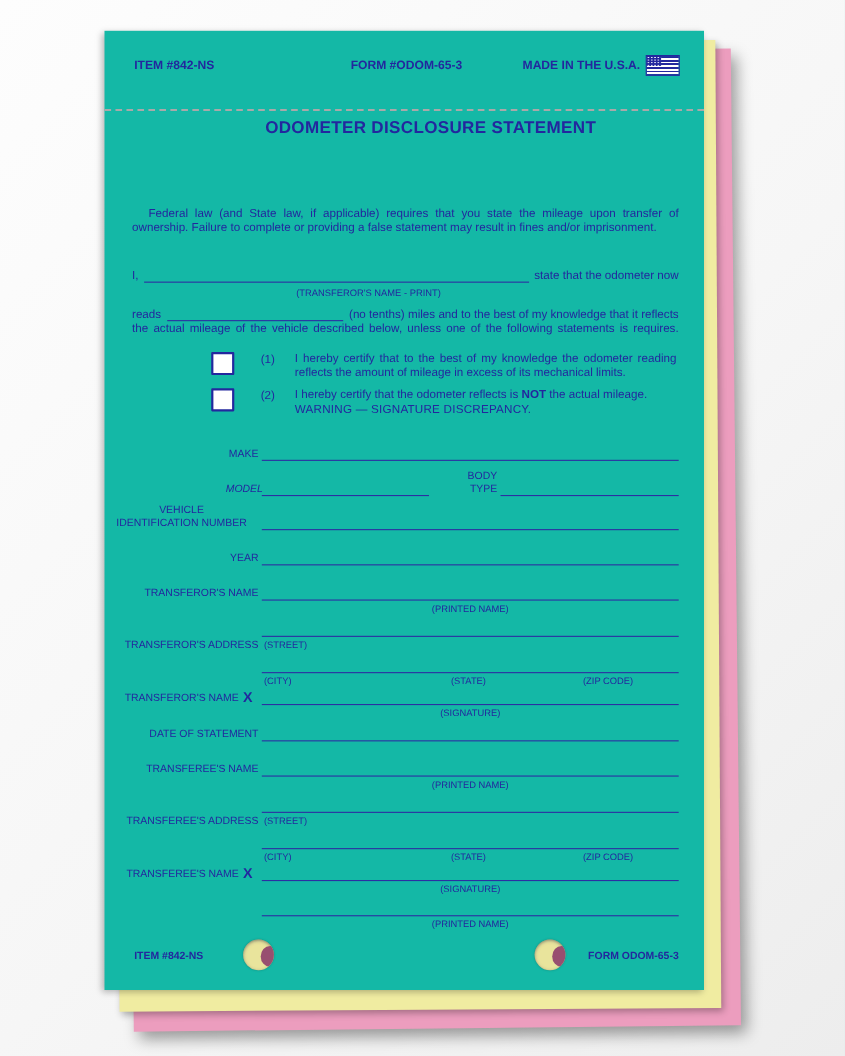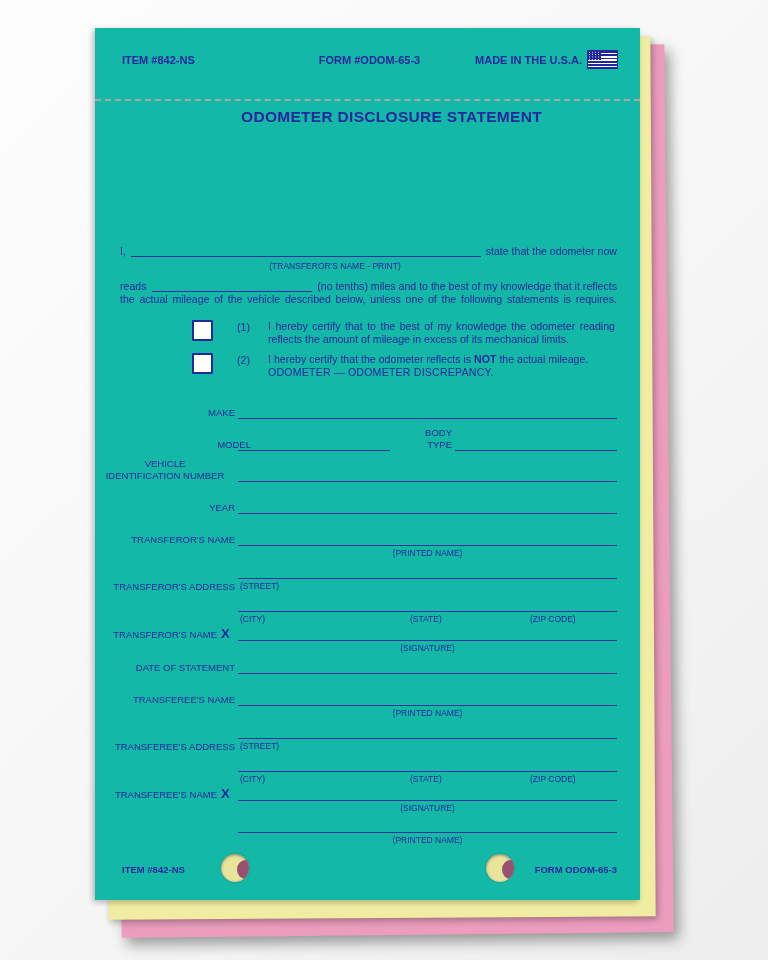--- a/index.html
+++ b/index.html
@@ -91,20 +91,21 @@
     <span class="hdr-form">FORM #ODOM-65-3</span>
     <span class="hdr-made">
       <span>MADE IN THE U.S.A.</span>
       <span class="flag"></span>
     </span>
   </div>
   <div class="perforation"></div>
 
   <div class="title">ODOMETER DISCLOSURE STATEMENT</div>
 
+  <div class="para intro">Federal law (and State law, if applicable) requires that you state the mileage upon transfer of ownership.  Failure to complete or providing a false statement may result in fines and/or imprisonment.</div>
 
   <div class="flexline decl">
     <span>I,</span>
     <span class="wline"></span>
     <span>state that the odometer now</span>
   </div>
   <div class="decl-cap">(TRANSFEROR'S NAME - PRINT)</div>
 
   <div class="flexline reads1">
     <span>reads</span>
@@ -114,27 +115,27 @@
   <div class="para reads2">the actual mileage of the vehicle described below, unless one of the following statements is requires.</div>
 
   <div class="cbox" style="left:97px; top:292px;"></div>
   <div class="cb-num" style="left:142px; top:293px;">(1)</div>
   <div class="cb-text" style="top:292px;">I hereby certify that to the best of my knowledge the odometer reading reflects the amount of mileage in excess of its mechanical limits.</div>
 
   <div class="cbox" style="left:97px; top:325px;"></div>
   <div class="cb-num" style="left:142px; top:326px;">(2)</div>
   <div class="cb-text" style="top:325px; text-align:left;">
     <span>I hereby certify that the odometer reflects is </span><b>NOT</b><span> the actual mileage.</span>
-    <span class="cb-line2">ODOMETER — ODOMETER DISCREPANCY.</span>
+    <span class="cb-line2">WARNING — SIGNATURE DISCREPANCY.</span>
   </div>
 
   <div class="flabel" style="left:0; width:140px; top:379px;">MAKE</div>
   <div class="fline" style="left:143px; width:379px; top:390px;"></div>
 
-  <div class="flabel" style="left:16px; width:140px; top:411px;">MODEL</div>
+  <div class="flabel" style="left:4px; width:140px; top:411px;font-style:italic;">MODEL</div>
   <div class="fline" style="left:143px; width:152px; top:422px;"></div>
   <div class="flabel" style="left:250px; width:107px; top:399px;">
     <span style="display:block;">BODY</span>
     <span style="display:block;">TYPE</span>
   </div>
   <div class="fline" style="left:360px; width:162px; top:422px;"></div>
 
   <div class="flabel center2" style="left:0; width:140px; top:430px;">
     <span style="display:block;">VEHICLE</span>
     <span style="display:block;">IDENTIFICATION NUMBER</span>

